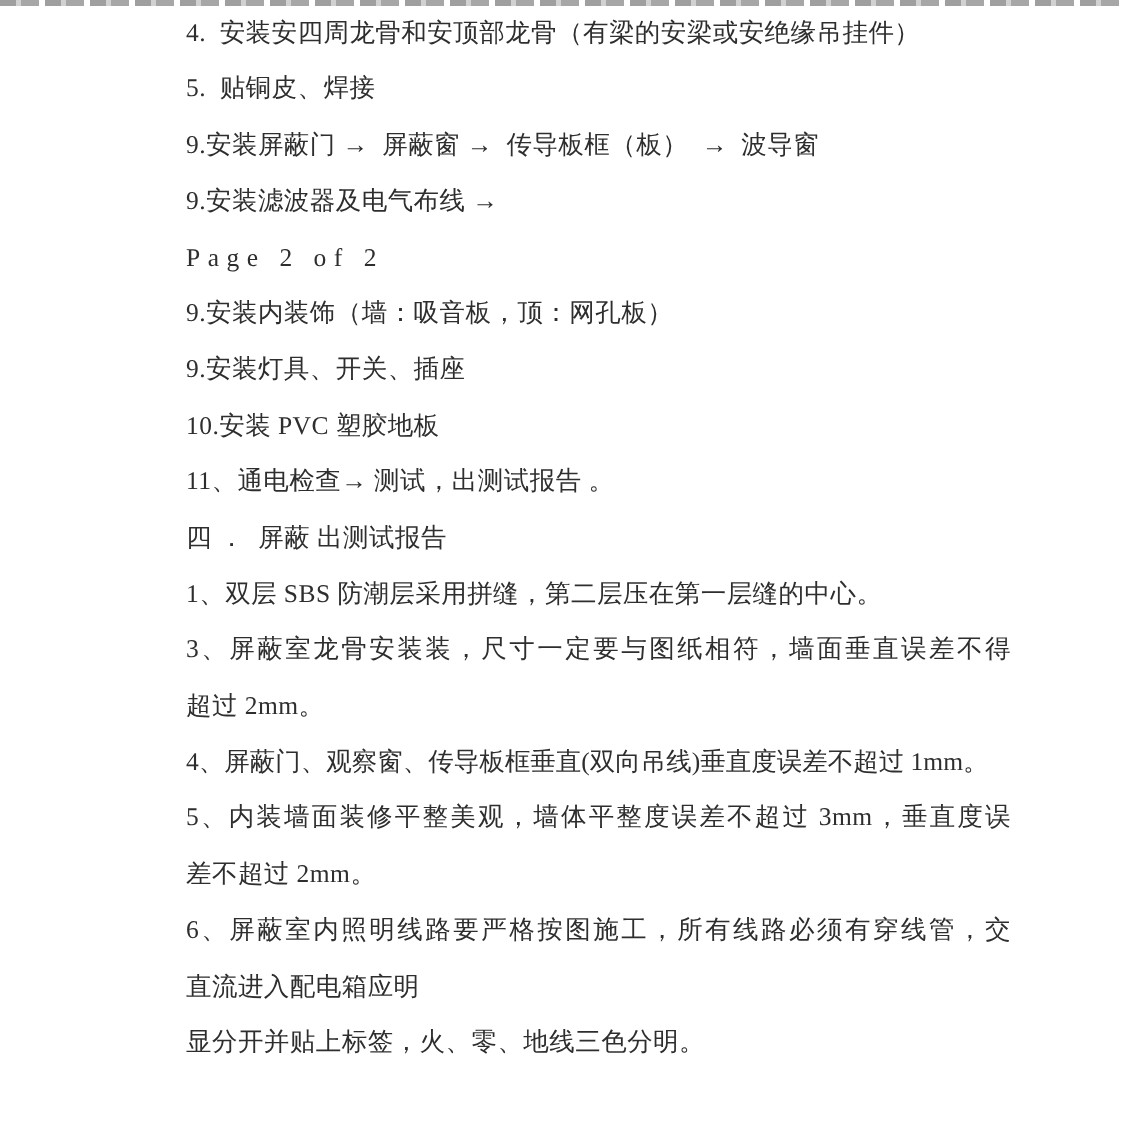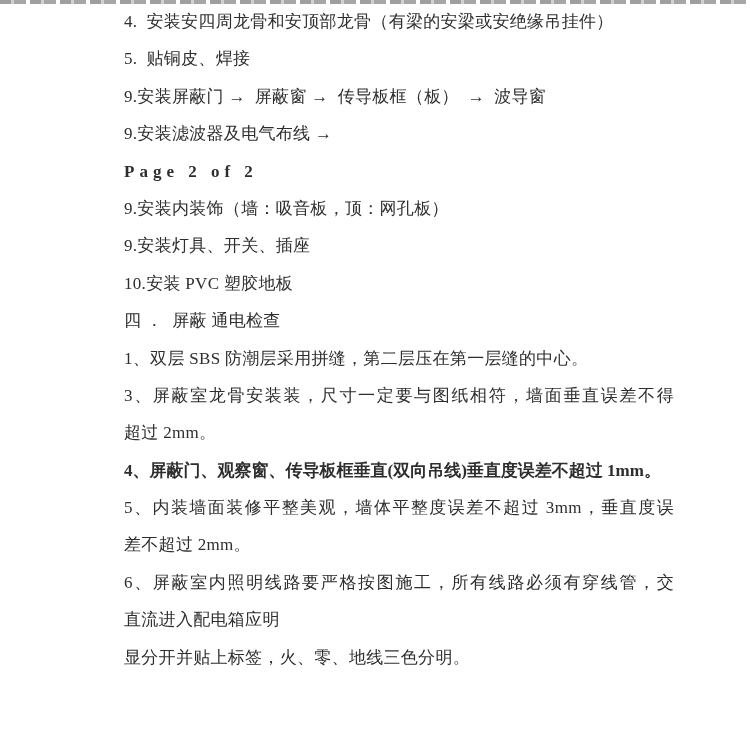--- a/index.html
+++ b/index.html
@@ -47,43 +47,42 @@
   }
   
   .line.j {
     white-space: normal;
     text-align: justify;
     text-align-last: justify;
   }
   
   .line.latin-wide {
     letter-spacing: 5px;
-    font-weight: bold;
   }
   
   .line.tight {
     letter-spacing: 0;
-    font-weight: bold;
   }
 </style>
 </head>
 <body>
 
 <div class="top-clip-artifact"></div>
 
 <div class="doc-page">
   <div class="line">4.  安装安四周龙骨和安顶部龙骨（有梁的安梁或安绝缘吊挂件）</div>
   <div class="line">5.  贴铜皮、焊接</div>
   <div class="line">9.安装屏蔽门 →  屏蔽窗 →  传导板框（板）  →  波导窗</div>
   <div class="line">9.安装滤波器及电气布线 →</div>
   <div class="line latin-wide">Page 2 of 2</div>
   <div class="line">9.安装内装饰（墙：吸音板，顶：网孔板）</div>
   <div class="line">9.安装灯具、开关、插座</div>
   <div class="line">10.安装 PVC 塑胶地板</div>
-  <div class="line">四 ．  屏蔽 通电检查</div>
+  <div class="line">11、通电检查→ 测试，出测试报告 。</div>
+  <div class="line">四 ．  屏蔽 出测试报告</div>
   <div class="line">1、双层 SBS 防潮层采用拼缝，第二层压在第一层缝的中心。</div>
   <div class="line j">3、屏蔽室龙骨安装装，尺寸一定要与图纸相符，墙面垂直误差不得</div>
   <div class="line">超过 2mm。</div>
   <div class="line tight">4、屏蔽门、观察窗、传导板框垂直(双向吊线)垂直度误差不超过 1mm。</div>
   <div class="line j">5、内装墙面装修平整美观，墙体平整度误差不超过 3mm，垂直度误</div>
   <div class="line">差不超过 2mm。</div>
   <div class="line j">6、屏蔽室内照明线路要严格按图施工，所有线路必须有穿线管，交</div>
   <div class="line">直流进入配电箱应明</div>
   <div class="line">显分开并贴上标签，火、零、地线三色分明。</div>
 </div>

